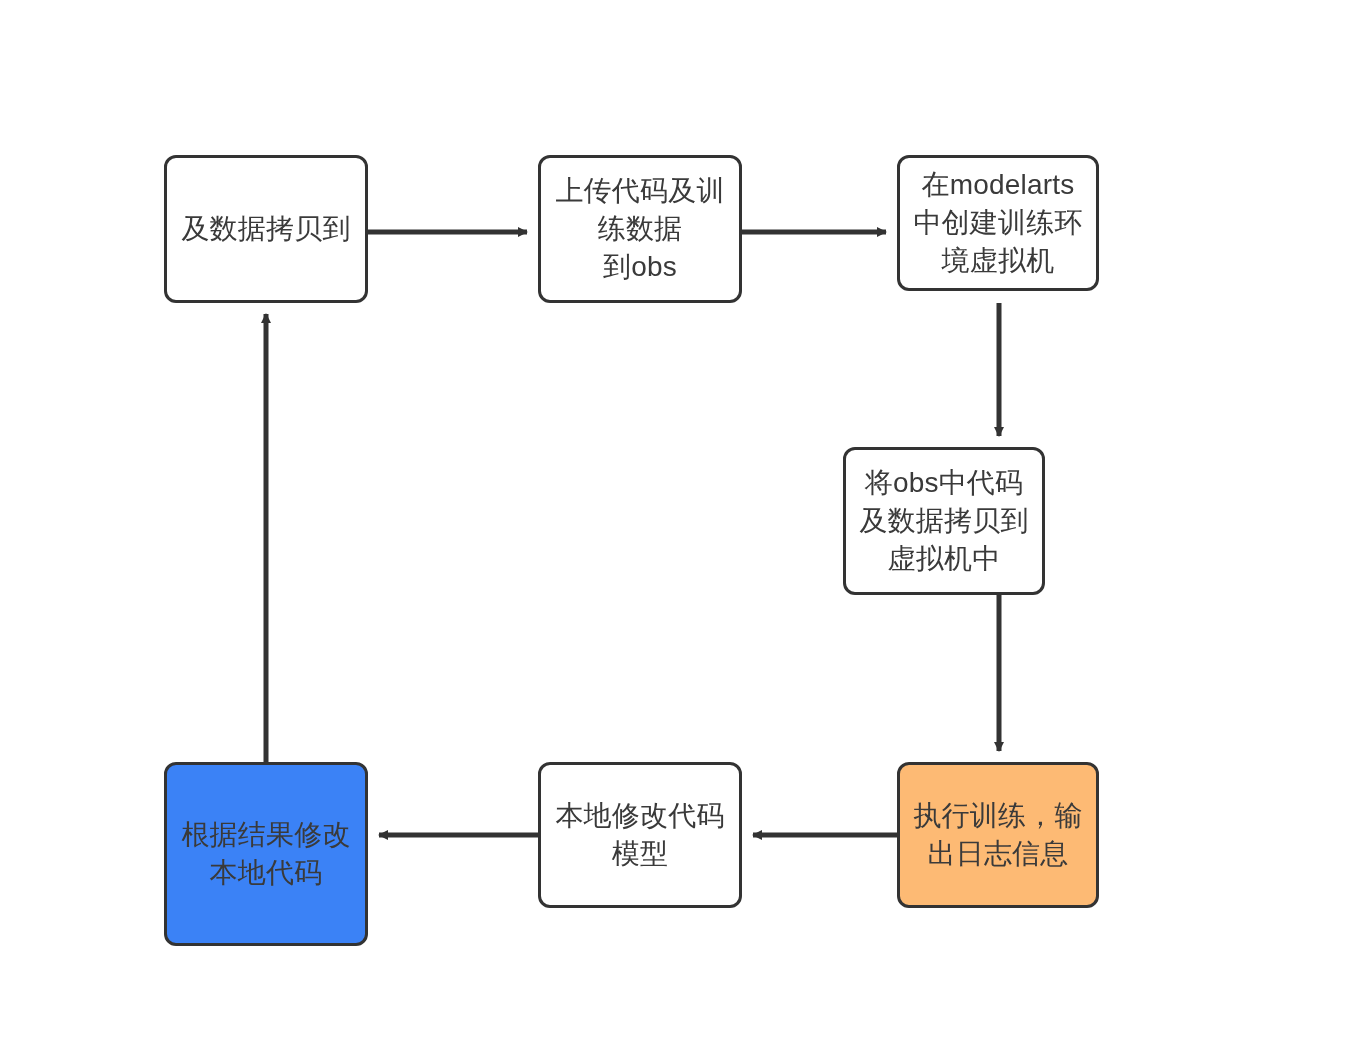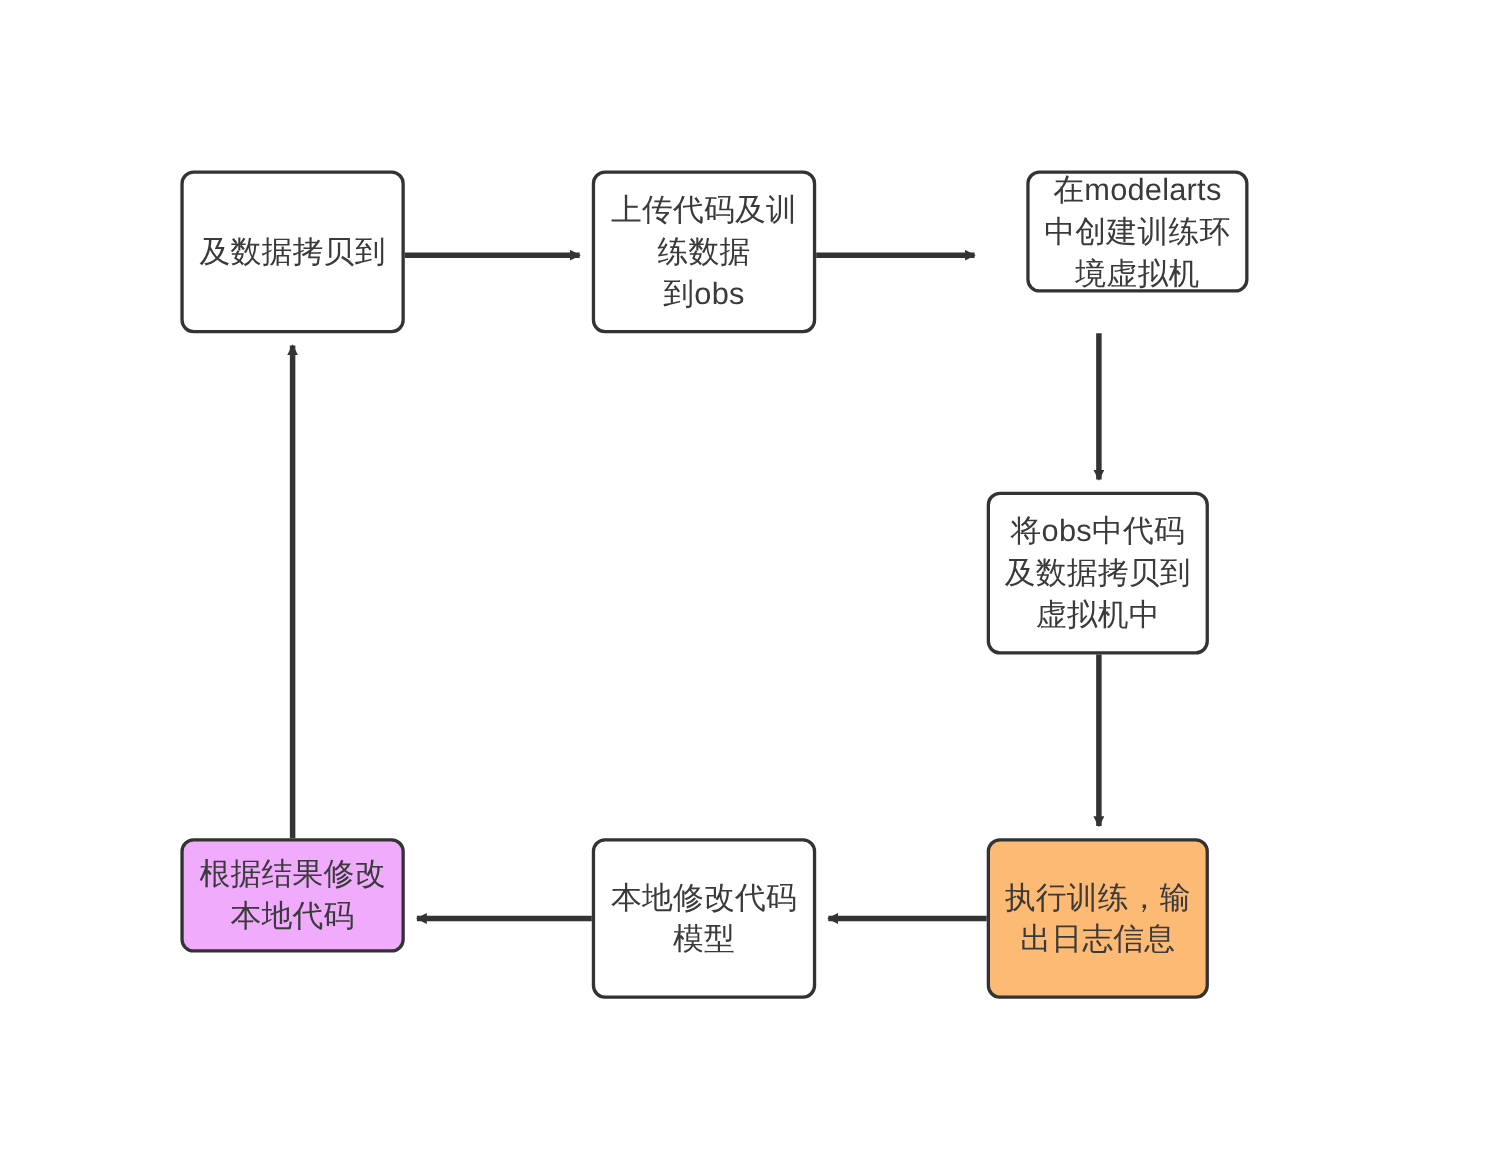--- a/index.html
+++ b/index.html
@@ -82,37 +82,37 @@
 
   <div id="nodes-group">
       <div class="node" style="left: 164px; top: 155px; width: 204px; height: 148px; border-color: rgb(51, 51, 51); background: rgb(255, 255, 255);">
         <span class="node-label" style="color: rgb(58, 58, 58);">及数据拷贝到</span>
       </div>
       <div class="node" style="left: 538px; top: 155px; width: 204px; height: 148px; border-color: rgb(51, 51, 51); background: rgb(255, 255, 255);">
         <span class="node-label" style="color: rgb(58, 58, 58);">上传代码及训
 练数据
 到obs</span>
       </div>
-      <div class="node" style="left: 897px; top: 155px; width: 202px; height: 111px; border-color: rgb(51, 51, 51); background: rgb(255, 255, 255); margin-left: 36px;">
+      <div class="node" style="left: 897px; top: 155px; width: 202px; height: 136px; border-color: rgb(51, 51, 51); background: rgb(255, 255, 255);">
         <span class="node-label" style="color: rgb(58, 58, 58);">在modelarts
 中创建训练环
 境虚拟机</span>
       </div>
-      <div class="node" style="left: 897px; top: 447px; width: 202px; height: 148px; border-color: rgb(51, 51, 51); background: rgb(255, 255, 255);">
+      <div class="node" style="left: 843px; top: 447px; width: 202px; height: 148px; border-color: rgb(51, 51, 51); background: rgb(255, 255, 255);">
         <span class="node-label" style="color: rgb(58, 58, 58);">将obs中代码
 及数据拷贝到
 虚拟机中</span>
       </div>
       <div class="node" style="left: 897px; top: 762px; width: 202px; height: 146px; border-color: rgb(51, 51, 51); background: #fdba74;">
         <span class="node-label" style="color: rgb(58, 58, 58);">执行训练，输
 出日志信息</span>
       </div>
       <div class="node" style="left: 538px; top: 762px; width: 204px; height: 146px; border-color: rgb(51, 51, 51); background: rgb(255, 255, 255);">
         <span class="node-label" style="color: rgb(58, 58, 58);">本地修改代码
 模型</span>
       </div>
-      <div class="node" style="left: 164px; top: 762px; width: 204px; height: 104px; border-color: rgb(51, 51, 51); background: #f0abfc;">
+      <div class="node" style="left: 164px; top: 762px; width: 204px; height: 184px; border-color: rgb(51, 51, 51); background: #3b82f6;">
         <span class="node-label" style="color: rgb(58, 58, 58);">根据结果修改
 本地代码</span>
       </div>
     </div>
 
 </div>
 
 </body></html>

